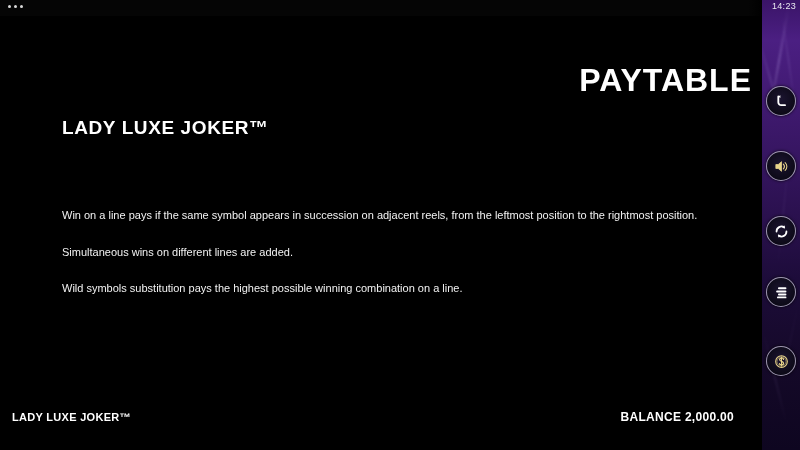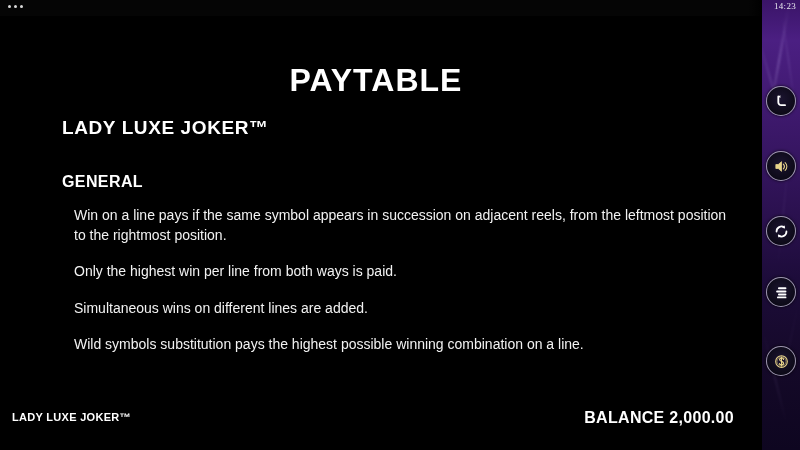--- a/index.html
+++ b/index.html
@@ -47,40 +47,40 @@
     border-radius: 50%;
   }
   .clock {
     position: absolute;
     top: 1px;
     right: 4px;
     font-size: 9px;
     color: #e9e9ef;
     letter-spacing: 0.3px;
     z-index: 9;
-    font-family: Liberation Serif, serif;
+    font-family: Liberation Sans, sans-serif;
     margin-left: 30px;
   }
 
   
   .content {
     position: absolute;
     top: 0;
     left: 0;
     width: 752px;
     height: 400px;
     overflow: hidden;
     z-index: 3;
   }
   .page-title {
     position: absolute;
     top: 62px;
     left: 0;
     width: 752px;
-    text-align: center;
+    text-align: right;
     font-size: 32px;
     font-weight: bold;
     color: #ffffff;
     letter-spacing: 1px;
   }
   .game-heading {
     position: absolute;
     top: 117px;
     left: 62px;
     font-size: 19px;
@@ -97,22 +97,22 @@
     color: #ffffff;
     letter-spacing: 0.4px;
   }
   .body-block {
     position: absolute;
     left: 62px;
     top: 206px;
     width: 665px;
   }
   .body-block p {
-    margin: 0 0 17px 12px;
-    font-size: 14px;
+    margin: 0 0 17px 0;
+    font-size: 11px;
     line-height: 19.5px;
     color: #f2f2f2;
     font-weight: 400;
   }
   .body-block p:last-child { margin-bottom: 0; }
 
   
   .scroll-track {
     position: absolute;
     top: 20px;
@@ -152,21 +152,21 @@
     font-weight: bold;
     color: #ffffff;
     line-height: 15px;
     letter-spacing: 0.3px;
   }
   .bb-right {
     position: absolute;
     right: 28px;
     top: 6px;
     text-align: right;
-    font-size: 16px;
+    font-size: 12px;
     font-weight: bold;
     color: #ffffff;
     line-height: 15px;
     letter-spacing: 0.3px;
   }
 
   
   .sidepanel {
     position: absolute;
     top: 0;
@@ -240,25 +240,23 @@
   </div>
 
   <div class="clock">14:23</div>
 
   <div class="content">
 
     <div class="page-title">PAYTABLE</div>
 
     <div class="game-heading">LADY LUXE JOKER™</div>
 
-    <div class="section-heading">GENERAL</div>
 
     <div class="body-block">
       <p>Win on a line pays if the same symbol appears in succession on adjacent reels, from the leftmost position to the rightmost position.</p>
-      <p>Only the highest win per line from both ways is paid.</p>
       <p>Simultaneous wins on different lines are added.</p>
       <p>Wild symbols substitution pays the highest possible winning combination on a line.</p>
     </div>
 
   </div>
 
   <div class="scroll-track">
     <div class="scroll-thumb"></div>
   </div>
 

